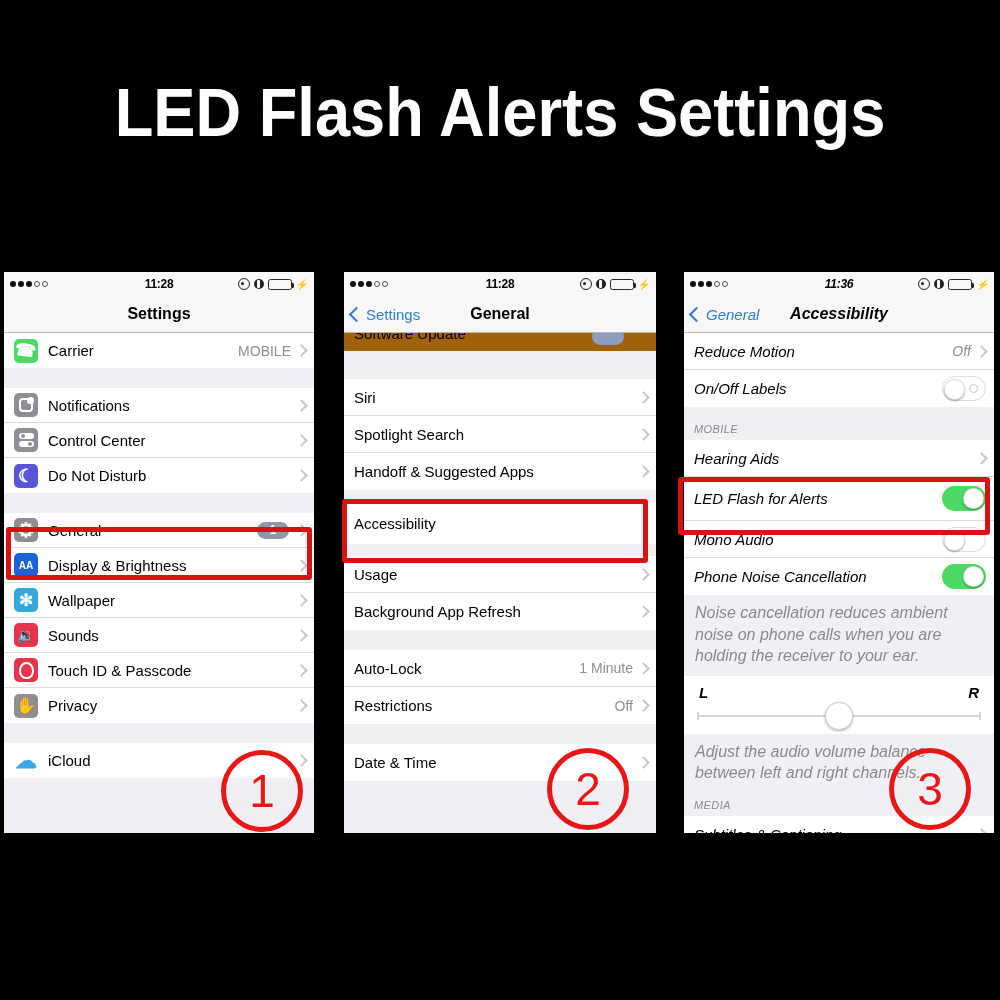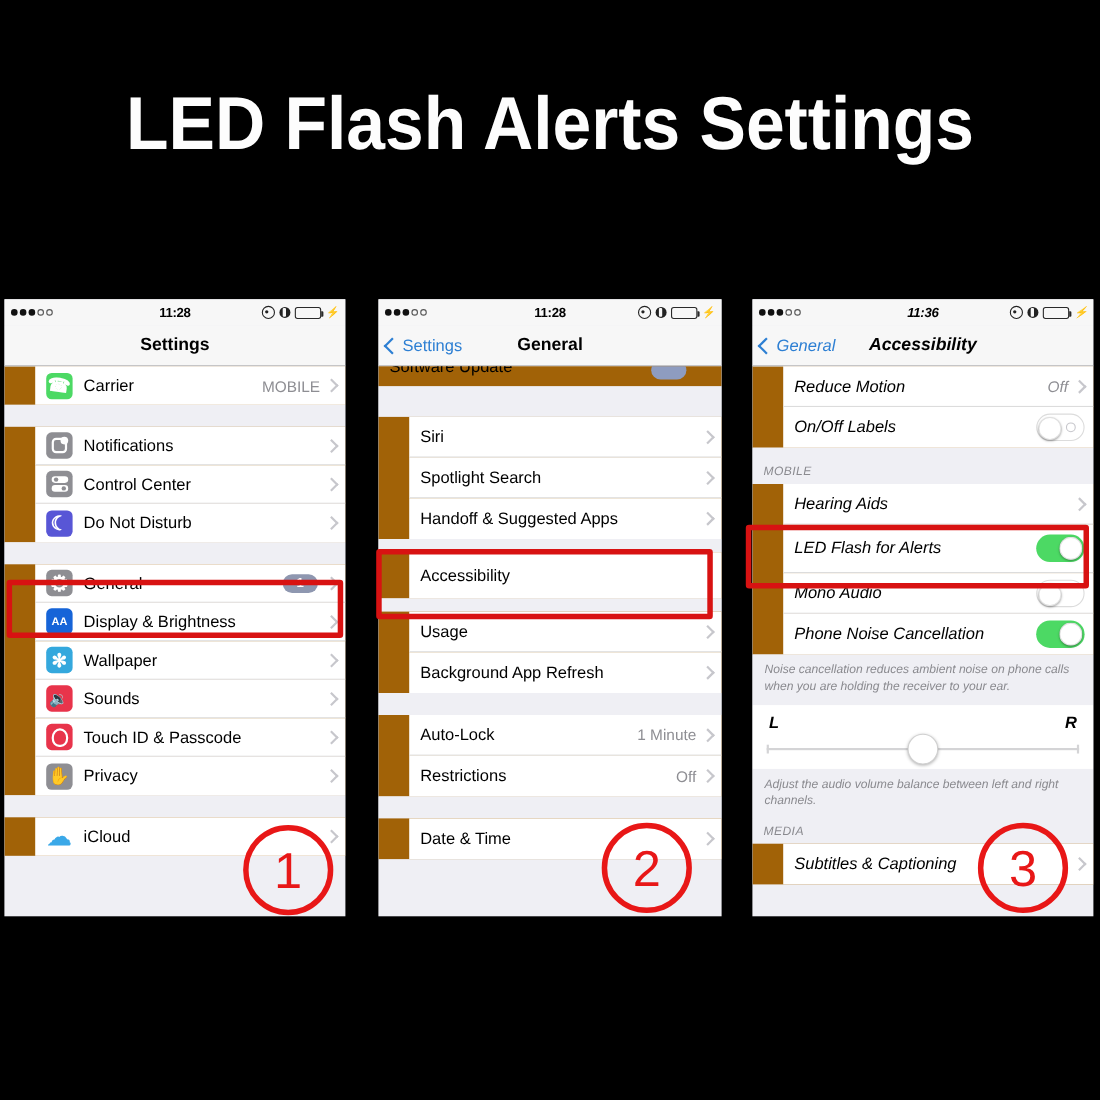--- a/index.html
+++ b/index.html
@@ -74,21 +74,20 @@
   .group-gap{height:20px;background:#efeff4;}
   .group-gap.sm{height:12px;}
   .group-gap.lg{height:28px;}
   .rows{background:#a16207;}
   .row{
     display:flex;align-items:center;
     height:35px;padding-left:10px;padding-right:8px;
     background:#fff;position:relative;
     border-bottom:1px solid #dcdcdc;
     box-sizing:border-box;
-    margin-left:28px;
   }
   .row:last-child{border-bottom:none;}
   .row.tall{height:37px;}
   .row .label{font-size:15px;color:#000;flex:1;white-space:nowrap;}
   .row .value{font-size:14px;color:#8e8e93;margin-right:6px;white-space:nowrap;}
   .chev{
     width:7px;height:7px;border-top:2px solid #c7c7cc;border-right:2px solid #c7c7cc;
     transform:rotate(45deg);flex:none;
   }
   .icon-sq{
@@ -104,21 +103,21 @@
     display:flex;align-items:center;justify-content:center;margin-right:8px;padding:0 5px;
   }
   .badge.blue{background:#8e9cc0;}
 
   
   .sec-head{
     font-size:11px;color:#8a8a8f;letter-spacing:0.4px;
     padding:16px 0 5px 10px;background:#efeff4;
   }
   .footnote{
-    font-size:11px;color:#8a8a8f;line-height:1.35;
+    font-size:16px;color:#8a8a8f;line-height:1.35;
     padding:7px 12px 9px 11px;background:#efeff4;
   }
 
   
   .toggle{width:44px;height:25px;border-radius:13px;position:relative;flex:none;}
   .toggle.on{background:#4cd964;}
   .toggle.off{background:#fff;border:1px solid #dcdcdc;box-sizing:border-box;}
   .knob{position:absolute;top:2px;width:21px;height:21px;border-radius:50%;background:#fff;
         box-shadow:0 1px 2px rgba(0,0,0,.35);border:1px solid rgba(0,0,0,.12);box-sizing:border-box;}
   .toggle.on .knob{right:2px;}

